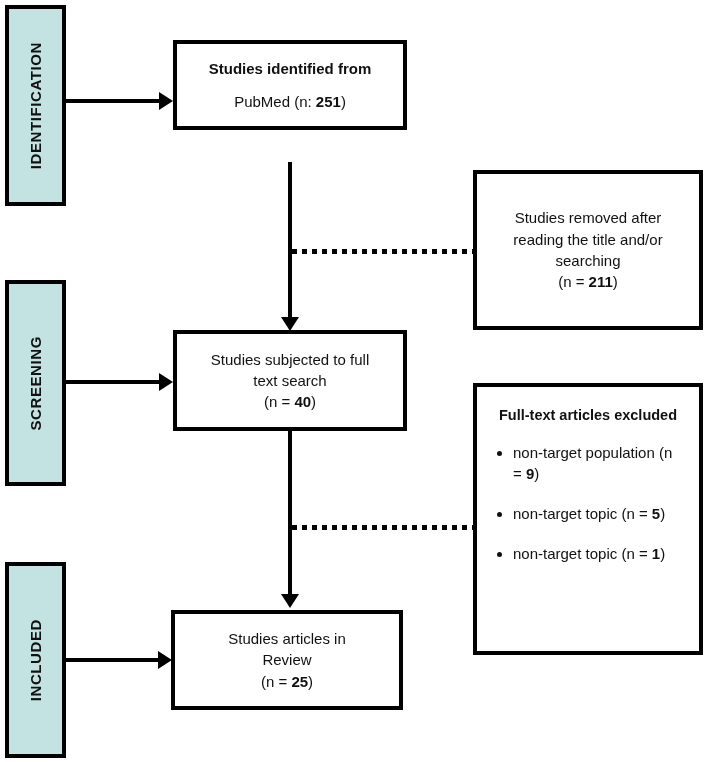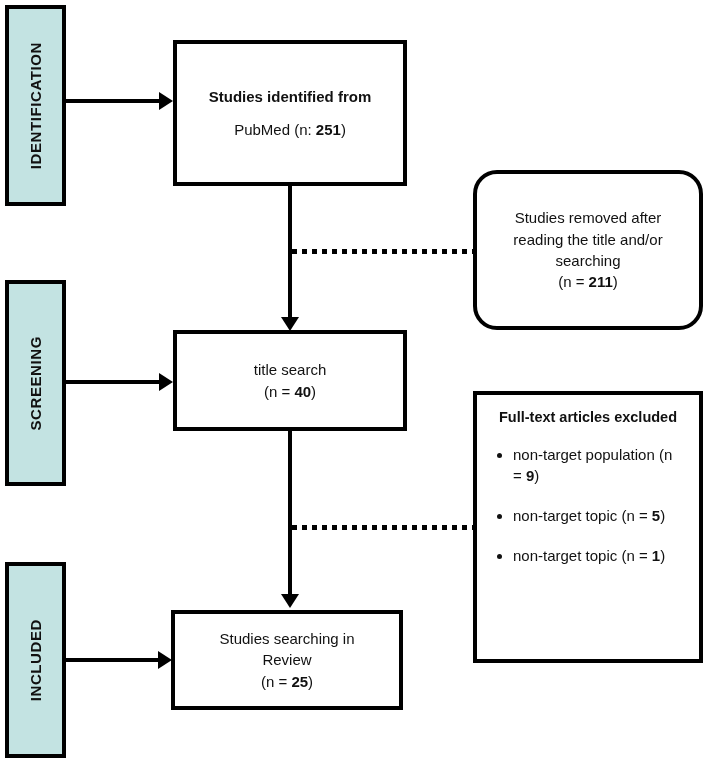--- a/index.html
+++ b/index.html
@@ -57,22 +57,21 @@
   b { font-weight: bold; }
   .gap { height: 11px; }
 
   
   .t15 { font-size: 15px; }
 
   
   .bullets {
     align-items: stretch;
     justify-content: flex-start;
-    padding: 12px 14px 10px 14px;
-    margin-top: 8px;
+    padding: 18px 14px 10px 14px;
   }
   .bullets .head {
     text-align: center;
     font-weight: bold;
     font-size: 14.5px;
     line-height: 1.45;
   }
   .bullet-list {
     margin: 16px 0 0 0;
     padding: 0 0 0 22px;
@@ -145,38 +144,39 @@
   <div class="arrow-right" style="left:159px; top:373px;"></div>
 
   <div class="vline" style="left:288px; top:431px; height:163px;"></div>
   <div class="arrow-down" style="left:281px; top:594px;"></div>
 
   <div class="dotted" style="left:292px; top:525px; width:181px;"></div>
 
   <div class="hline" style="left:66px; top:658px; width:92px;"></div>
   <div class="arrow-right" style="left:158px; top:651px;"></div>
 
-  <div class="box t15" style="left:173px; top:40px; width:234px; height:146px;">
+  <div class="box t15" style="left:173px; top:40px; width:234px; height:90px;">
     <span class="ln bold-line">Studies identified from</span>
     <div class="gap"></div>
     <span class="ln"><span>PubMed (n: </span><b>251</b><span>)</span></span>
   </div>
 
   <div class="box t15" style="left:173px; top:330px; width:234px; height:101px;">
-    <span class="ln">title search</span>
+    <span class="ln">Studies subjected to full</span>
+    <span class="ln">text search</span>
     <span class="ln"><span>(n = </span><b>40</b><span>)</span></span>
   </div>
 
   <div class="box t15" style="left:171px; top:610px; width:232px; height:100px;">
-    <span class="ln">Studies searching in</span>
+    <span class="ln">Studies articles in</span>
     <span class="ln">Review</span>
     <span class="ln"><span>(n = </span><b>25</b><span>)</span></span>
   </div>
 
-  <div class="box t15" style="left:473px; top:170px; width:230px; height:160px;border-radius:24px;">
+  <div class="box t15" style="left:473px; top:170px; width:230px; height:160px;">
     <span class="ln">Studies removed after</span>
     <span class="ln">reading the title and/or</span>
     <span class="ln">searching</span>
     <span class="ln"><span>(n = </span><b>211</b><span>)</span></span>
   </div>
 
   <div class="box bullets" style="left:473px; top:383px; width:230px; height:272px;">
     <div class="head">
       <span class="ln">Full-text articles excluded</span>
     </div>

